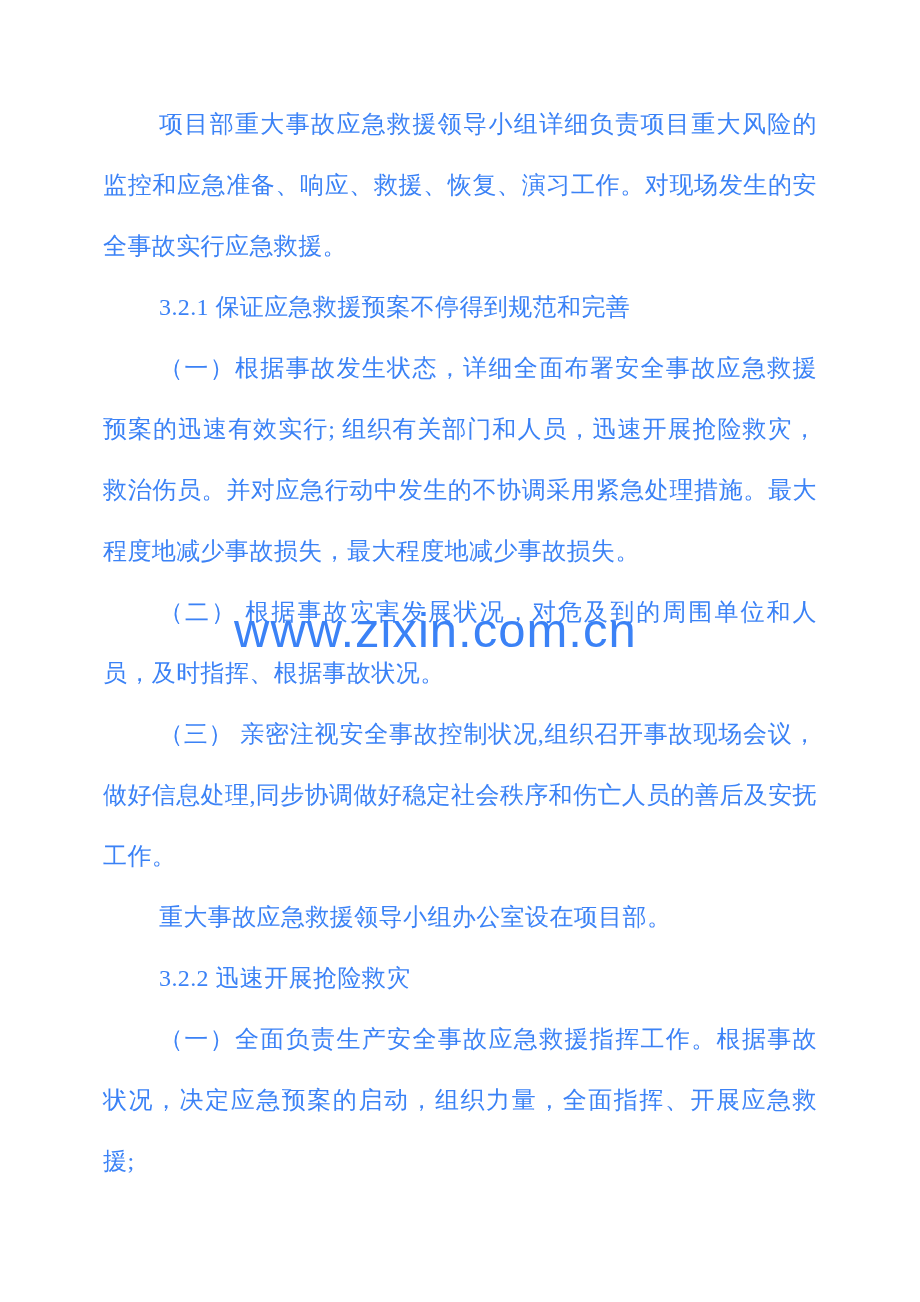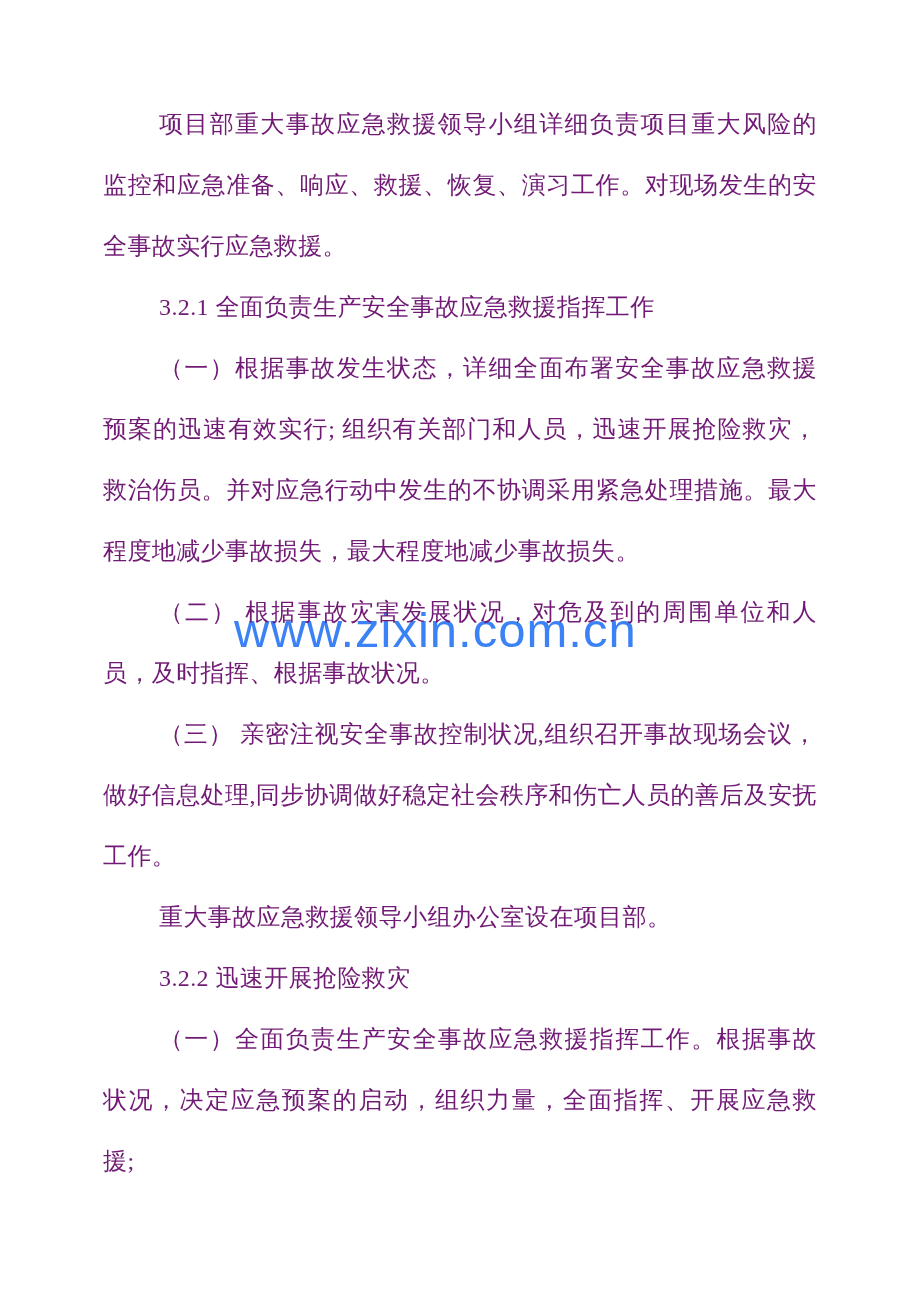--- a/index.html
+++ b/index.html
@@ -32,37 +32,37 @@
     position: absolute;
     left: 103px;
     top: 94px;
     width: 714px;
     z-index: 1;
   }
   .doc-par {
     margin: 0;
     font-size: 24px;
     line-height: 61px;
-    color: #701a75;
+    color: #3b82f6;
     text-align: justify;
     text-indent: 56px;
     letter-spacing: 0.4px;
     word-break: break-all;
   }
 </style>
 </head>
 <body>
 
 <div class="doc-page">
 
   <div class="watermark">www.zixin.com.cn</div>
 
   <div class="page-content">
     <p class="doc-par">项目部重大事故应急救援领导小组详细负责项目重大风险的监控和应急准备、响应、救援、恢复、演习工作。对现场发生的安全事故实行应急救援。</p>
-    <p class="doc-par">3.2.1 全面负责生产安全事故应急救援指挥工作</p>
+    <p class="doc-par">3.2.1 保证应急救援预案不停得到规范和完善</p>
     <p class="doc-par">（一）根据事故发生状态，详细全面布署安全事故应急救援预案的迅速有效实行; 组织有关部门和人员，迅速开展抢险救灾，救治伤员。并对应急行动中发生的不协调采用紧急处理措施。最大程度地减少事故损失，最大程度地减少事故损失。</p>
     <p class="doc-par">（二） 根据事故灾害发展状况，对危及到的周围单位和人员，及时指挥、根据事故状况。</p>
     <p class="doc-par">（三） 亲密注视安全事故控制状况,组织召开事故现场会议，做好信息处理,同步协调做好稳定社会秩序和伤亡人员的善后及安抚工作。</p>
     <p class="doc-par">重大事故应急救援领导小组办公室设在项目部。</p>
     <p class="doc-par">3.2.2 迅速开展抢险救灾</p>
     <p class="doc-par">（一）全面负责生产安全事故应急救援指挥工作。根据事故状况，决定应急预案的启动，组织力量，全面指挥、开展应急救援;</p>
   </div>
 
 </div>
 

